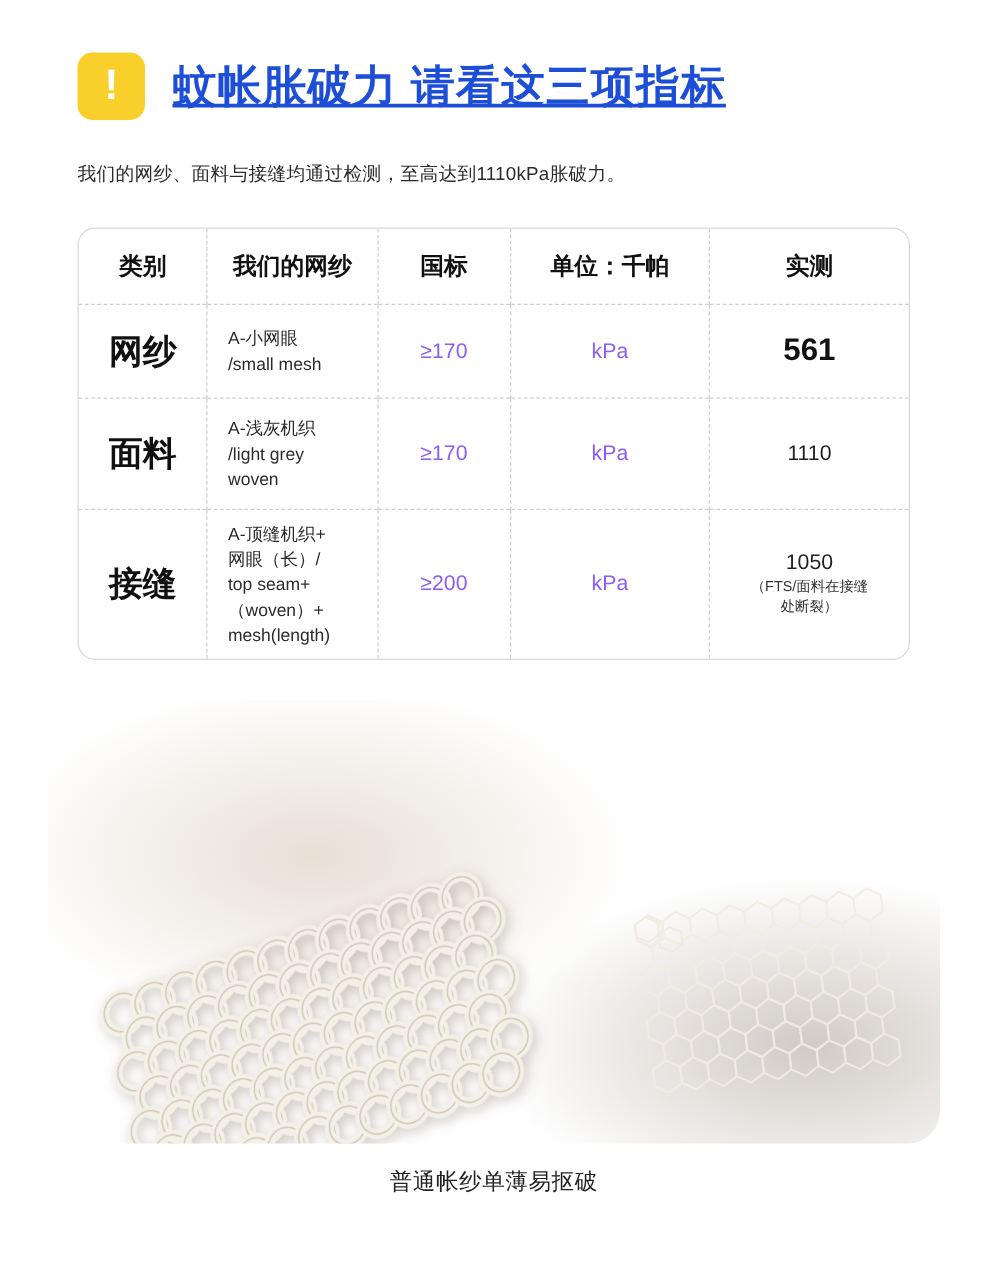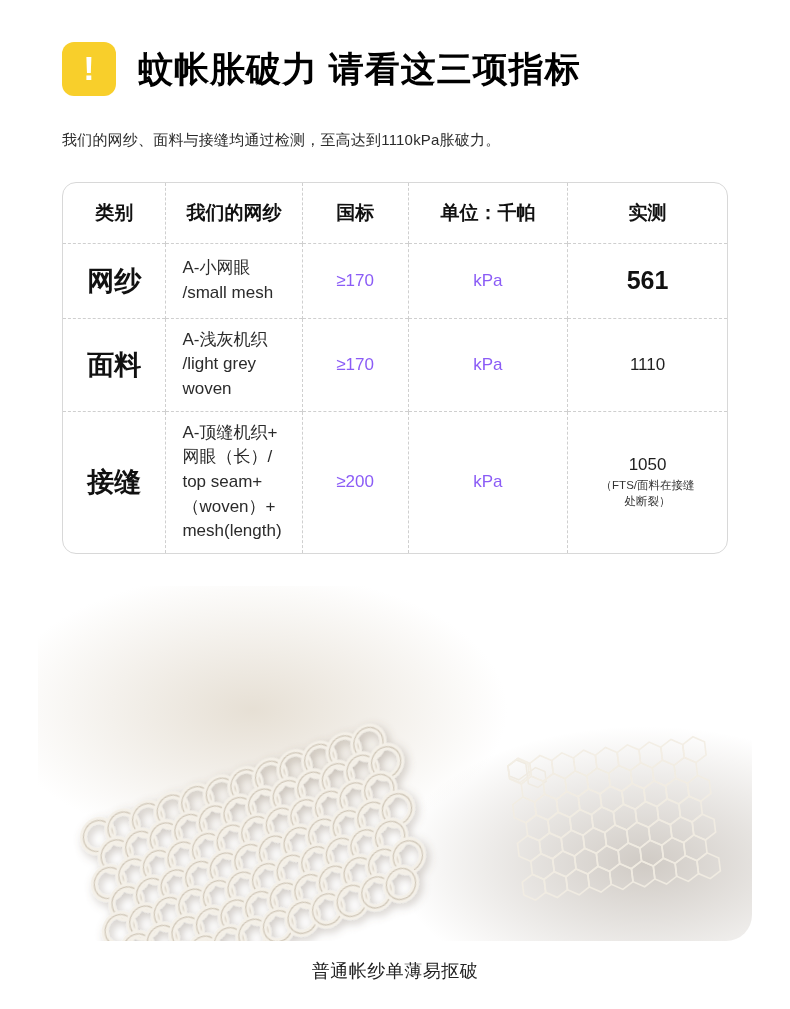--- a/index.html
+++ b/index.html
@@ -37,22 +37,23 @@
     font-weight: bold;
     color: #ffffff;
     line-height: 1;
     margin-top: -2px;
   }
   .header-title {
     font-size: 35px;
     font-weight: bold;
     letter-spacing: 1px;
     margin-left: 22px;
-    color: #000000;
+    color: #1d4ed8;
     white-space: nowrap;
+    text-decoration: underline;
   }
 
   
   .intro {
     margin: 30px 62px 0 62px;
     font-size: 15px;
     line-height: 1.85;
     color: #2b2b2b;
     letter-spacing: 0.2px;
   }
@@ -93,21 +94,21 @@
   .col-std   { width: 16%; }
   .col-unit  { width: 24%; }
   .col-meas  { width: 24%; }
 
   .cat-cell {
     font-size: 27px;
     font-weight: bold;
     color: #111;
   }
   .part-cell {
-    font-size: 17px;
+    font-size: 14px;
     line-height: 1.45;
     color: #2b2b2b;
     text-align: left;
     padding-left: 16px;
   }
   .std-cell, .unit-cell {
     font-size: 17px;
     color: #8b5cf6;
   }
   .meas-cell {

